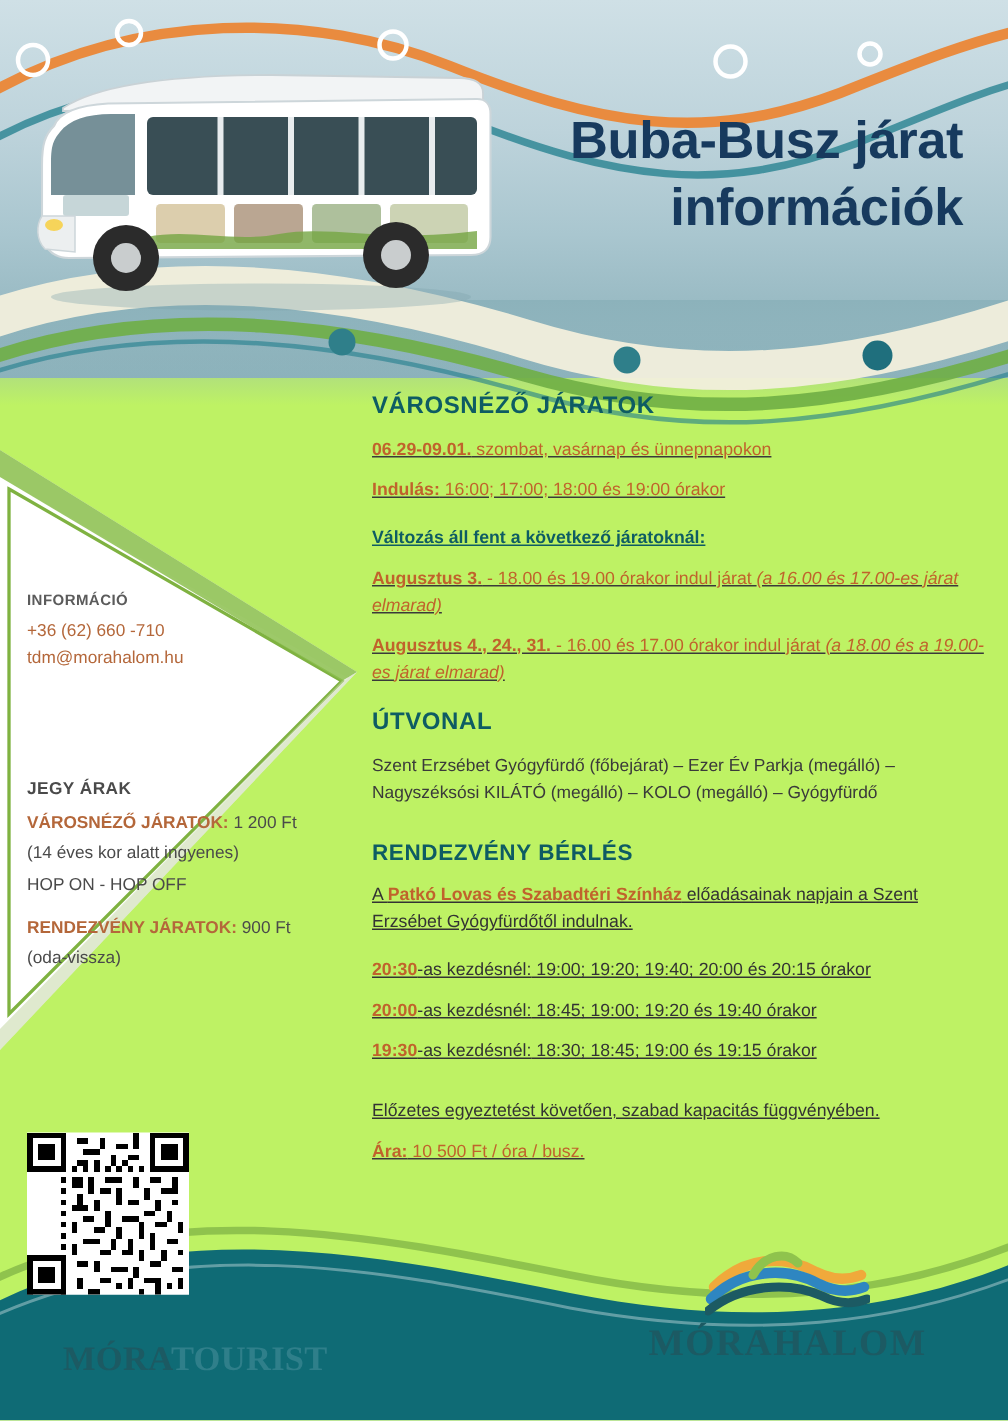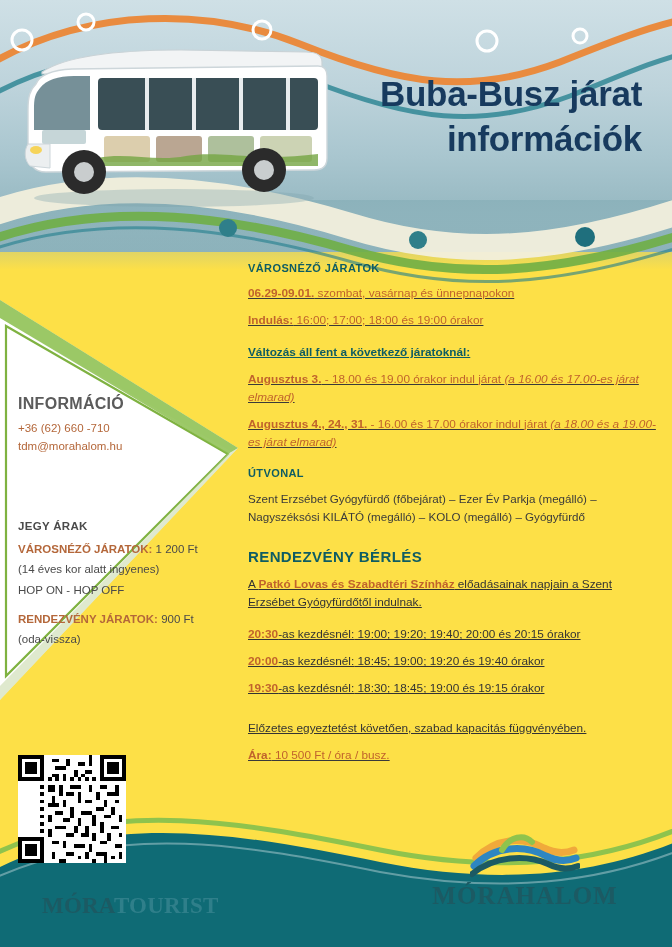--- a/index.html
+++ b/index.html
@@ -11,21 +11,21 @@
     height: 947px;
     font-family: "Liberation Sans", sans-serif;
     background: #ffffff;
     overflow: hidden;
   }
   .poster {
     position: relative;
     width: 672px;
     height: 947px;
     overflow: hidden;
-    background: #fde047;
+    background: #bef264;
   }
   
   .top-band {
     position: absolute;
     left: 0; top: 0;
     width: 672px; height: 252px;
     background: linear-gradient(180deg, #cfe0e6 0%, #bdd3db 35%, #a9c6cf 62%, #93b6bf 88%, #8cb2bb 100%);
   }
   .top-band-fade {
     position: absolute;
@@ -62,21 +62,21 @@
     height: 185px;
   }
   
   .left-col {
     position: absolute;
     left: 18px;
     top: 395px;
     width: 210px;
   }
   .lc-head {
-    font-size: 16px;
+    font-size: 10px;
     font-weight: bold;
     color: #5b5b5b;
     letter-spacing: .3px;
     margin-bottom: 7px;
   }
   .lc-line {
     font-size: 11.5px;
     color: #b4673a;
     line-height: 1.55;
   }
@@ -114,21 +114,21 @@
   }
   .qr svg { display: block; }
   
   .main {
     position: absolute;
     left: 248px;
     top: 262px;
     width: 408px;
   }
   .sec-title {
-    font-size: 11px;
+    font-size: 16px;
     font-weight: bold;
     color: #0e5c63;
     letter-spacing: .4px;
     margin: 0 0 11px 0;
   }
   .sec-title.big {
     font-size: 15px;
     color: #0e5c63;
   }
   .p {

